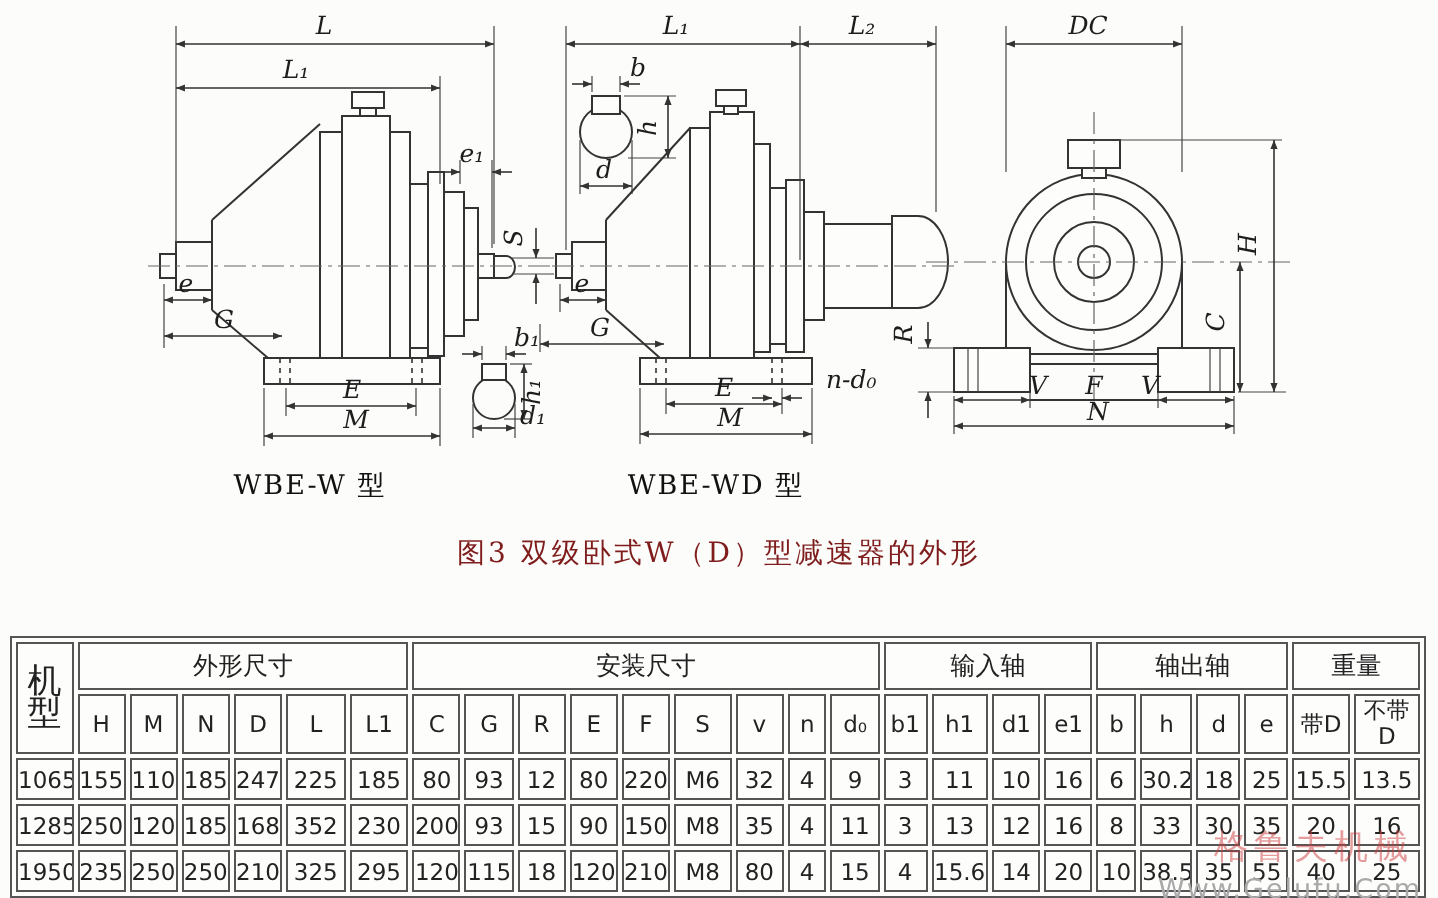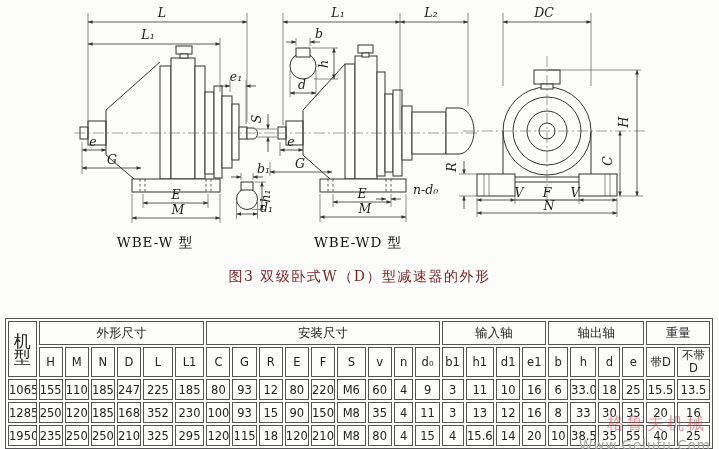--- a/index.html
+++ b/index.html
@@ -316,43 +316,43 @@
           <td>185</td>
           <td>247</td>
           <td>225</td>
           <td>185</td>
           <td>80</td>
           <td>93</td>
           <td>12</td>
           <td>80</td>
           <td>220</td>
           <td>M6</td>
-          <td>60</td>
+          <td>32</td>
           <td>4</td>
           <td>9</td>
           <td>3</td>
           <td>11</td>
           <td>10</td>
           <td>16</td>
           <td>6</td>
-          <td>33.0</td>
+          <td>30.2</td>
           <td>18</td>
           <td>25</td>
           <td>15.5</td>
           <td>13.5</td>
         </tr>
         <tr>
           <td>1285</td>
           <td>250</td>
           <td>120</td>
           <td>185</td>
           <td>168</td>
           <td>352</td>
           <td>230</td>
-          <td>100</td>
+          <td>200</td>
           <td>93</td>
           <td>15</td>
           <td>90</td>
           <td>150</td>
           <td>M8</td>
           <td>35</td>
           <td>4</td>
           <td>11</td>
           <td>3</td>
           <td>13</td>

